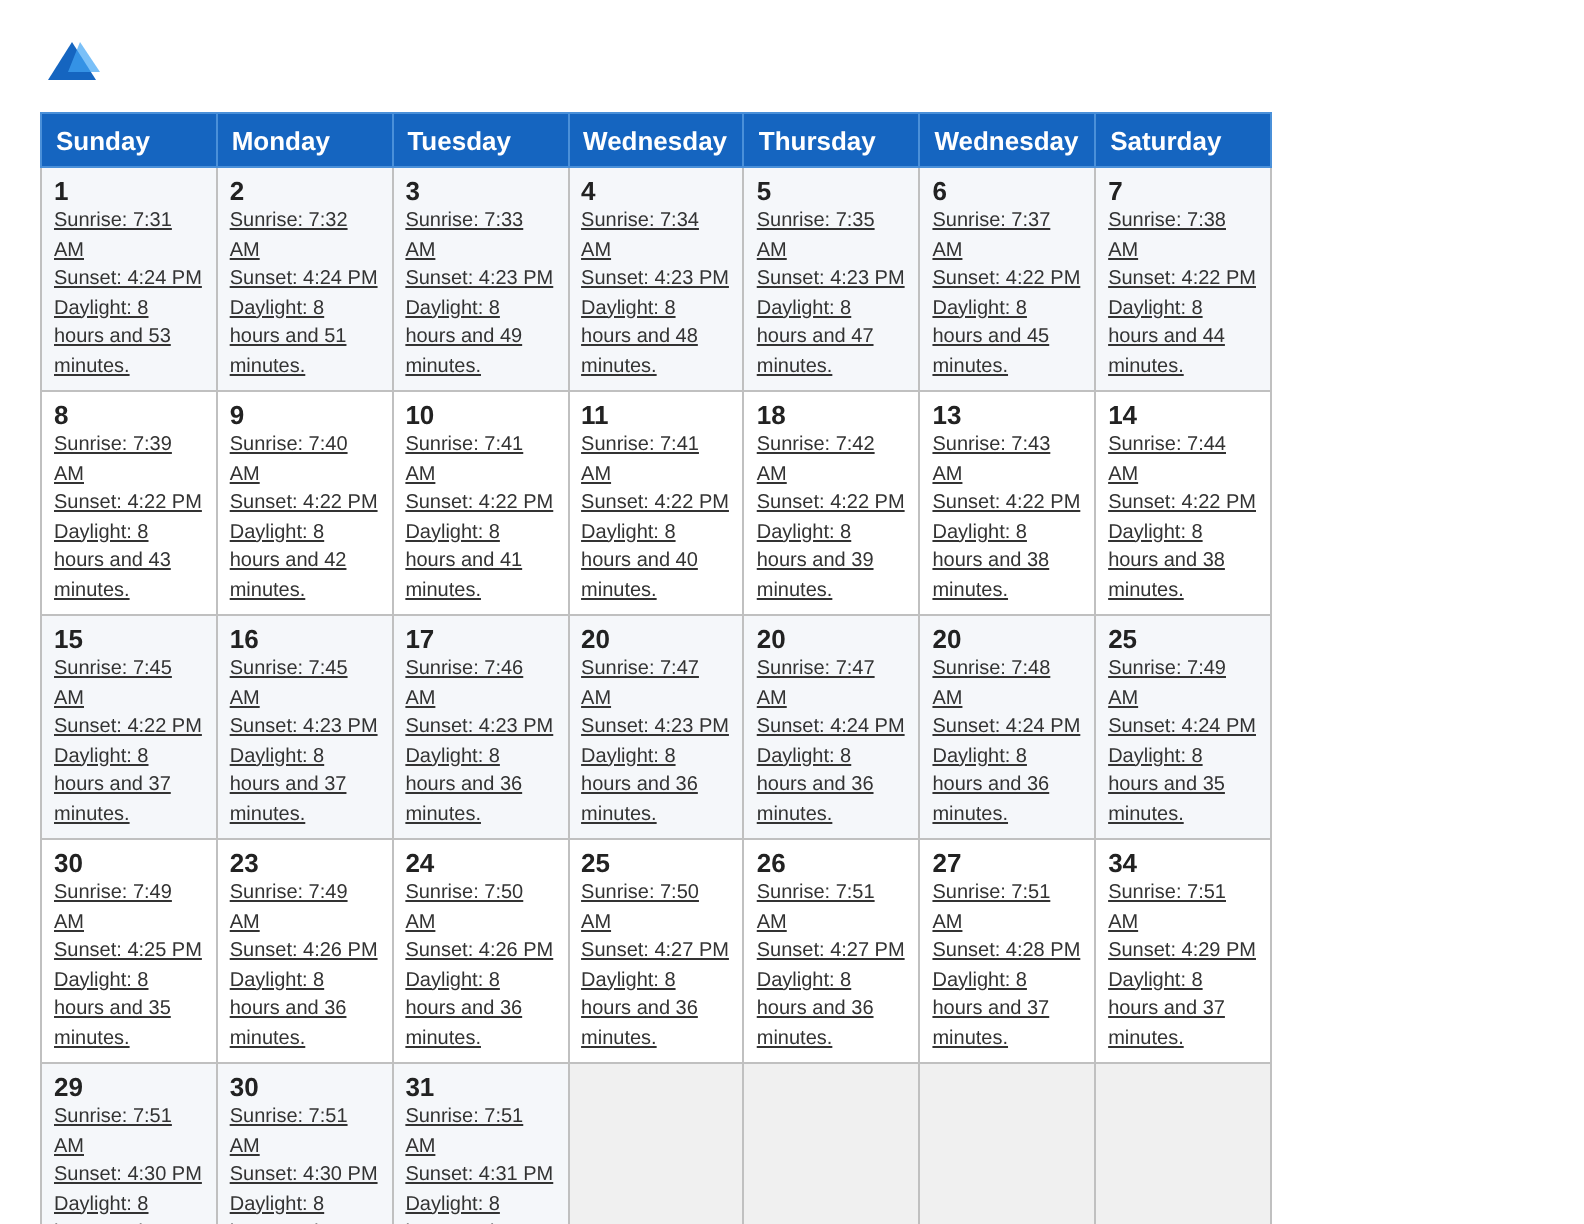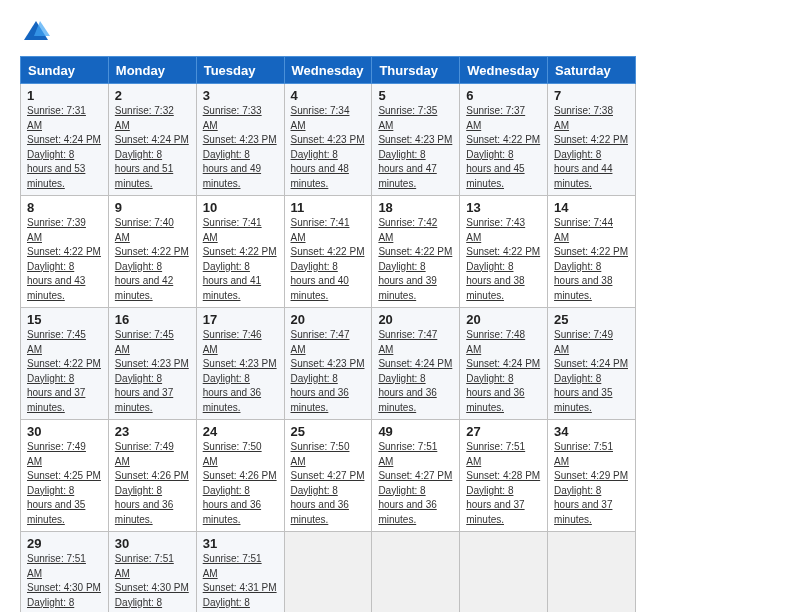--- a/index.html
+++ b/index.html
@@ -238,21 +238,21 @@
           </td>
           <td>
             <span class="day-num">24</span>
             <div class="day-info">Sunrise: 7:50 AM<br>Sunset: 4:26 PM<br>Daylight: 8 hours and 36 minutes.</div>
           </td>
           <td>
             <span class="day-num">25</span>
             <div class="day-info">Sunrise: 7:50 AM<br>Sunset: 4:27 PM<br>Daylight: 8 hours and 36 minutes.</div>
           </td>
           <td>
-            <span class="day-num">49</span>
+            <span class="day-num">26</span>
             <div class="day-info">Sunrise: 7:51 AM<br>Sunset: 4:27 PM<br>Daylight: 8 hours and 36 minutes.</div>
           </td>
           <td>
             <span class="day-num">27</span>
             <div class="day-info">Sunrise: 7:51 AM<br>Sunset: 4:28 PM<br>Daylight: 8 hours and 37 minutes.</div>
           </td>
           <td>
             <span class="day-num">34</span>
             <div class="day-info">Sunrise: 7:51 AM<br>Sunset: 4:29 PM<br>Daylight: 8 hours and 37 minutes.</div>
           </td>

